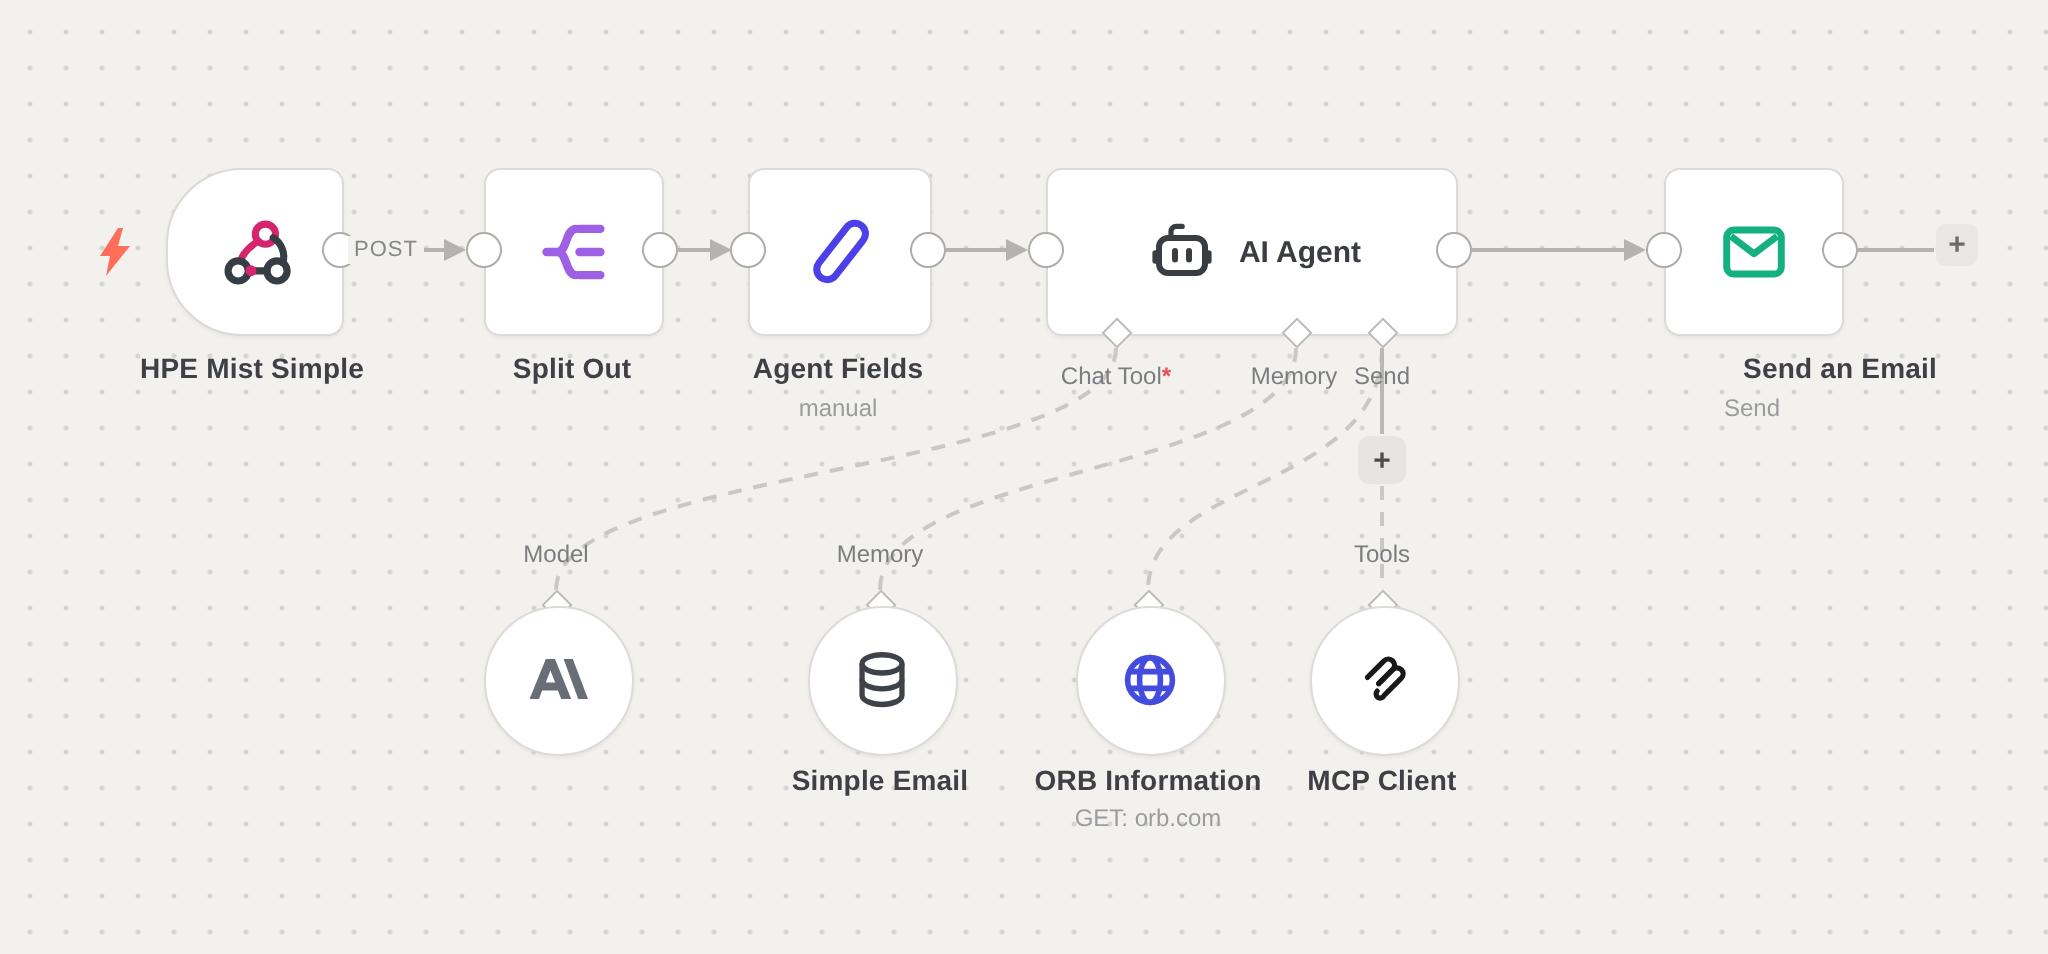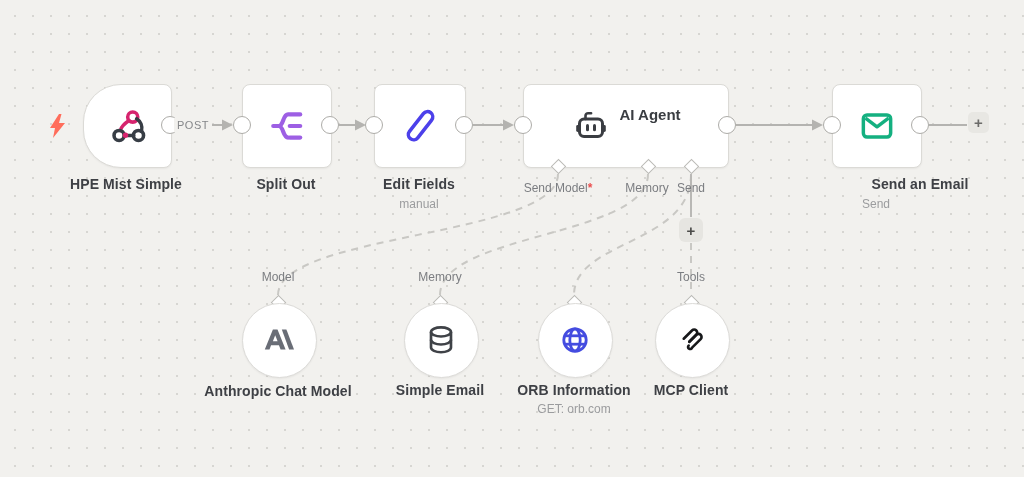--- a/index.html
+++ b/index.html
@@ -43,21 +43,21 @@
   .wire-label{
     position:absolute;transform:translate(-50%,-50%);
     background:#f2f1ee;padding:1px 3px;font-size:11px;color:#85878a;letter-spacing:.5px;
   }
   .plus-btn{
     position:absolute;display:flex;align-items:center;justify-content:center;
     background:#e8e7e3;border-radius:6px;color:#6b6b69;
     font-size:15px;font-weight:700;line-height:1;cursor:pointer;user-select:none;
   }
   .plus-btn.tool{color:#4c4c4a;background:#e6e5e1;}
-  .ai-agent-inner{display:flex;gap:8px;}
+  .ai-agent-inner{display:flex;align-items:center;gap:8px;}
   .ai-agent-title{font-size:15px;font-weight:700;color:#3a3d42;}
   svg.wires{position:absolute;left:0;top:0;pointer-events:none;}
   .req{color:#ea4e4e;font-weight:700;}
 </style>
 </head>
 <body>
 
 <div id="canvas">
 
   <svg class="wires" width="1024" height="477" viewBox="0 0 1024 477">
@@ -115,21 +115,21 @@
   <div class="endpoint" style="left:321px;top:116px"></div>
   <div class="node-title" style="left:286px;top:176px">Split Out</div>
 
   <div class="node" style="left:374px;top:84px;width:90px;height:82px">
     <svg width="44" height="44" viewBox="0 0 40 40">
       <rect x="15.5" y="4.5" width="9.5" height="30" rx="4.75" transform="rotate(38 20 20)" fill="none" stroke="#4c40ea" stroke-width="3.2"></rect>
     </svg>
   </div>
   <div class="endpoint" style="left:365px;top:116px"></div>
   <div class="endpoint" style="left:455px;top:116px"></div>
-  <div class="node-title" style="left:419px;top:176px">Edit Fields</div>
+  <div class="node-title" style="left:419px;top:176px">Agent Fields</div>
   <div class="node-sub" style="left:419px;top:197px">manual</div>
 
   <div class="node" style="left:523px;top:84px;width:204px;height:82px">
     <div class="ai-agent-inner">
       <svg width="40" height="40" viewBox="0 0 40 40">
         <g fill="none" stroke="#3a3d42" stroke-linecap="round">
           <rect x="8.5" y="13" width="23" height="17.5" rx="4.5" stroke-width="3"></rect>
           <path d="M14.5 13 v-3.2 a2.6 2.6 0 0 1 2.6 -2.6 h3" stroke-width="2.6"></path>
           <path d="M16.5 19.5 v4.2" stroke-width="3"></path>
           <path d="M23.5 19.5 v4.2" stroke-width="3"></path>
@@ -139,21 +139,21 @@
       </svg>
       <span class="ai-agent-title">AI Agent</span>
     </div>
   </div>
   <div class="endpoint" style="left:514px;top:116px"></div>
   <div class="endpoint" style="left:718px;top:116px"></div>
 
   <div class="diamond" style="left:552.5px;top:160.5px"></div>
   <div class="diamond" style="left:642.5px;top:160.5px"></div>
   <div class="diamond" style="left:685.5px;top:160.5px"></div>
-  <div class="port-label" style="left:558px;top:181px"><span>Send Model</span><span class="req">*</span></div>
+  <div class="port-label" style="left:558px;top:181px"><span>Chat Tool</span><span class="req">*</span></div>
   <div class="port-label" style="left:647px;top:181px">Memory</div>
   <div class="port-label" style="left:691px;top:181px">Send</div>
 
   <div class="plus-btn tool" style="left:679px;top:218px;width:24px;height:24px">+</div>
 
   <div class="node" style="left:832px;top:84px;width:88px;height:82px">
     <svg width="46" height="42" viewBox="0 0 40 40">
       <g fill="none" stroke="#14b080" stroke-width="3.3" stroke-linejoin="round">
         <rect x="7" y="9.5" width="26" height="21" rx="3.5"></rect>
         <path d="M9 12.5 L20 20.8 L31 12.5"></path>
@@ -168,21 +168,20 @@
 
   <div class="port-label" style="left:278px;top:270px">Model</div>
   <div class="diamond" style="left:272.5px;top:296.5px"></div>
   <div class="circle-node" style="left:241.5px;top:302.5px">
     <svg width="40" height="40" viewBox="0 0 40 40">
       <path d="M5.8 29.5 L13.9 9.5 h4.6 L26.6 29.5 h-5 l-1.65 -4.3 h-7.9 L10.5 29.5 Z" fill="#696d76"></path>
       <path d="M13.9 21.2 h4.7 L16.2 15.2 Z" fill="#ffffff"></path>
       <path d="M22.8 9.5 h4.6 L35 29.5 h-4.9 Z" fill="#696d76"></path>
     </svg>
   </div>
-  <div class="node-title wrap" style="left:278px;top:381px">Anthropic Chat Model</div>
 
   <div class="port-label" style="left:440px;top:270px">Memory</div>
   <div class="diamond" style="left:434.5px;top:296.5px"></div>
   <div class="circle-node" style="left:403.5px;top:302.5px">
     <svg width="38" height="40" viewBox="0 0 40 40">
       <g fill="none" stroke="#3f4247" stroke-width="2.8">
         <ellipse cx="20" cy="11.5" rx="10.5" ry="4.8"></ellipse>
         <path d="M9.5 11.5 V28 c0 2.7 4.7 4.9 10.5 4.9 s10.5 -2.2 10.5 -4.9 V11.5"></path>
         <path d="M9.5 19.8 c0 2.7 4.7 4.9 10.5 4.9 s10.5 -2.2 10.5 -4.9"></path>
       </g>

